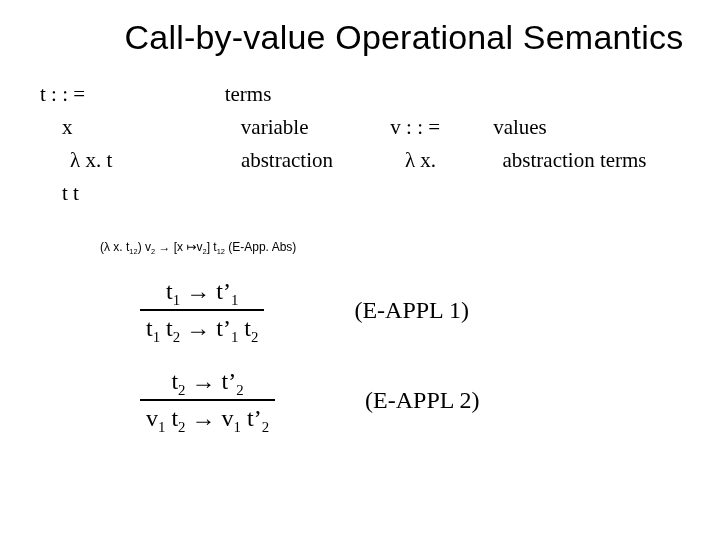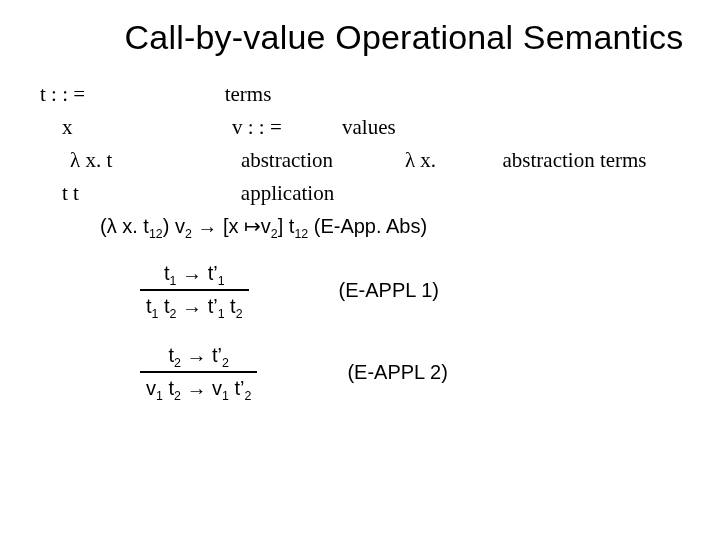--- a/index.html
+++ b/index.html
@@ -44,35 +44,35 @@
   .tcol  { width: 170px; }
   .dcol  { width: 160px; margin-left: 20px; }
   .vcol  { width: 110px; }
   .vdcol { width: 200px; }
   .indent1 { padding-left: 22px; }
   .indent2 { padding-left: 30px; }
   .arial { font-family: Arial, Helvetica, sans-serif; }
   .sub { font-size: 0.62em; vertical-align: sub; line-height: 0; }
 
   .rule-beta {
-    margin-top: 8px;
+    margin-top: 34px;
     padding-left: 60px;
     font-family: Arial, Helvetica, sans-serif;
-    font-size: 20px;
+    font-size: 12px;
   }
   .rule-beta .tag { font-family: Arial, Helvetica, sans-serif; }
 
   .infer-block {
     display: flex;
     align-items: center;
     gap: 90px;
     margin-top: 22px;
     padding-left: 100px;
-    font-family: Liberation Sans, sans-serif;
-    font-size: 20px;
+    font-family: Liberation Serif, serif;
+    font-size: 24px;
   }
   .infer {
     display: inline-block;
     text-align: center;
   }
   .infer .prem, .infer .conc { white-space: nowrap; padding: 2px 6px; }
   .infer .bar {
     height: 0;
     border-top: 2px solid #000;
     margin: 2px 0;
@@ -89,34 +89,34 @@
 
     <div class="grammar-row">
       <div class="tcol">t : : =</div>
       <div class="dcol">terms</div>
       <div class="vcol"></div>
       <div class="vdcol"></div>
     </div>
 
     <div class="grammar-row">
       <div class="tcol indent1">x</div>
+      <div class="dcol">variable</div>
       <div class="vcol">v : : =</div>
       <div class="vdcol">values</div>
     </div>
 
     <div class="grammar-row">
       <div class="tcol indent2">λ x. t</div>
       <div class="dcol">abstraction</div>
       <div class="vcol indent1">λ x.</div>
       <div class="vdcol">abstraction terms</div>
     </div>
 
     <div class="grammar-row">
       <div class="tcol indent1">t t</div>
-      <div class="dcol">application</div>
       <div class="vcol"></div>
       <div class="vdcol"></div>
     </div>
 
     <div class="rule-beta arial">
       <span>(λ x. t</span><span class="sub">12</span><span>) v</span><span class="sub">2</span><span> → [x ↦v</span><span class="sub">2</span><span>] t</span><span class="sub">12</span><span class="tag"> (E-App. Abs)</span>
     </div>
 
     <div class="infer-block">
       <div class="infer">

